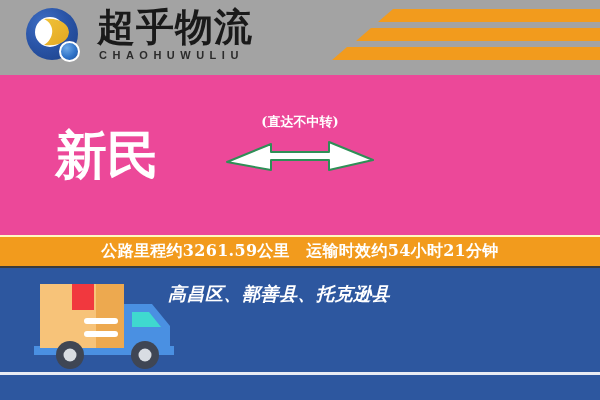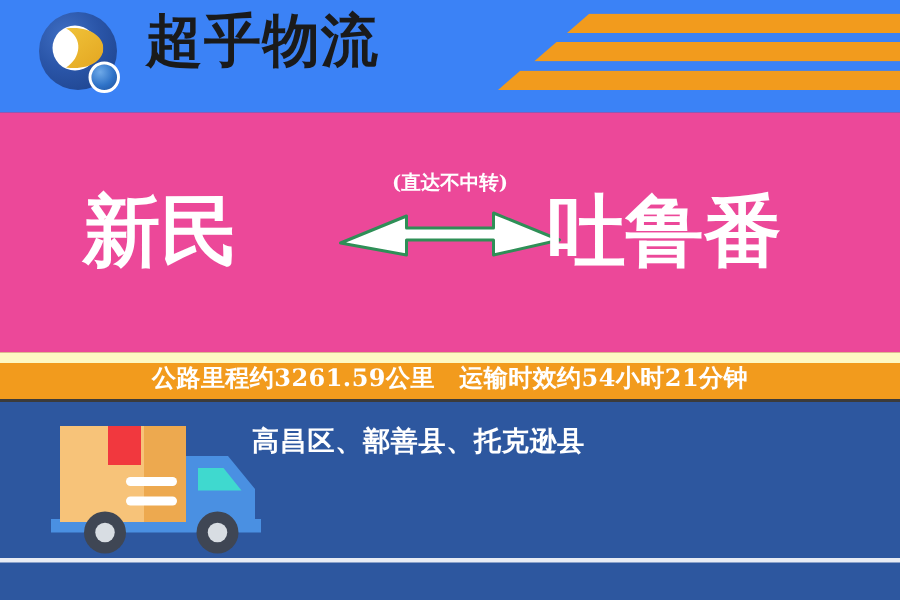--- a/index.html
+++ b/index.html
@@ -18,21 +18,21 @@
     overflow: hidden;
     background: #2d579f;
   }
 
   
   .header {
     position: absolute;
     left: 0; top: 0;
     width: 600px;
     height: 75px;
-    background: #3b82f6;
+    background: #a3a3a3;
     overflow: hidden;
   }
 
   .logo-wrap {
     position: absolute;
     left: 26px;
     top: 8px;
     width: 62px;
     height: 60px;
   }
@@ -158,25 +158,25 @@
   }
   .arrow-svg { display: block; }
 
   
   .infobar {
     position: absolute;
     left: 0; top: 235px;
     width: 600px;
     height: 33px;
     background: #f29b1d;
-    border-top: 7px solid #fef9c3;
+    border-top: 2px solid #fef9c3;
     border-bottom: 2px solid #3b3b3b;
     box-sizing: border-box;
     display: flex;
-    align-items: flex-start;
+    align-items: center;
     justify-content: center;
   }
   .infobar-text {
     font-family: "DejaVu Serif", "Liberation Serif", serif;
     font-size: 16px;
     font-weight: bold;
     color: #ffffff;
     white-space: nowrap;
     letter-spacing: 0.3px;
   }
@@ -192,20 +192,21 @@
   .districts {
     position: absolute;
     left: 168px;
     top: 14px;
     font-family: "DejaVu Serif", "Liberation Serif", serif;
     font-size: 18px;
     font-weight: bold;
     color: #ffffff;
     white-space: nowrap;
     letter-spacing: 0.5px;
+    font-style: italic;
   }
   .footline {
     position: absolute;
     left: 0;
     top: 104px;
     width: 600px;
     height: 3px;
     background: #e8ecf4;
   }
 
@@ -226,20 +227,21 @@
 
     <div class="logo-wrap">
       <div class="logo-circle"></div>
       <div class="logo-inner"></div>
       <div class="logo-crescent"></div>
       <div class="logo-dot"></div>
     </div>
 
     <div class="brand-cn">超乎物流</div>
 
+    <div class="brand-en">CHAOHUWULIU</div>
 
     <div class="stripes">
       <div class="stripe s1"></div>
       <div class="stripe s2"></div>
       <div class="stripe s3"></div>
     </div>
 
   </div>
 
   <div class="route">
@@ -252,21 +254,20 @@
 
       <div class="arrow-box">
         <svg class="arrow-svg" width="150" height="34" viewBox="0 0 150 34">
           <path d="M 2 23 L 46 5 L 46 13 L 104 13 L 104 3 L 148 21 L 104 31 L 104 21 L 46 21 L 46 31 Z" fill="#ffffff" stroke="#2f8f57" stroke-width="2" stroke-linejoin="round"></path>
         </svg>
       </div>
 
 
     </div>
 
-    <div class="city to">吐鲁番</div>
 
   </div>
 
   <div class="infobar">
     <span class="infobar-text">公路里程约3261.59公里　运输时效约54小时21分钟</span>
   </div>
 
   <div class="bottom">
 
     <div class="truck">

